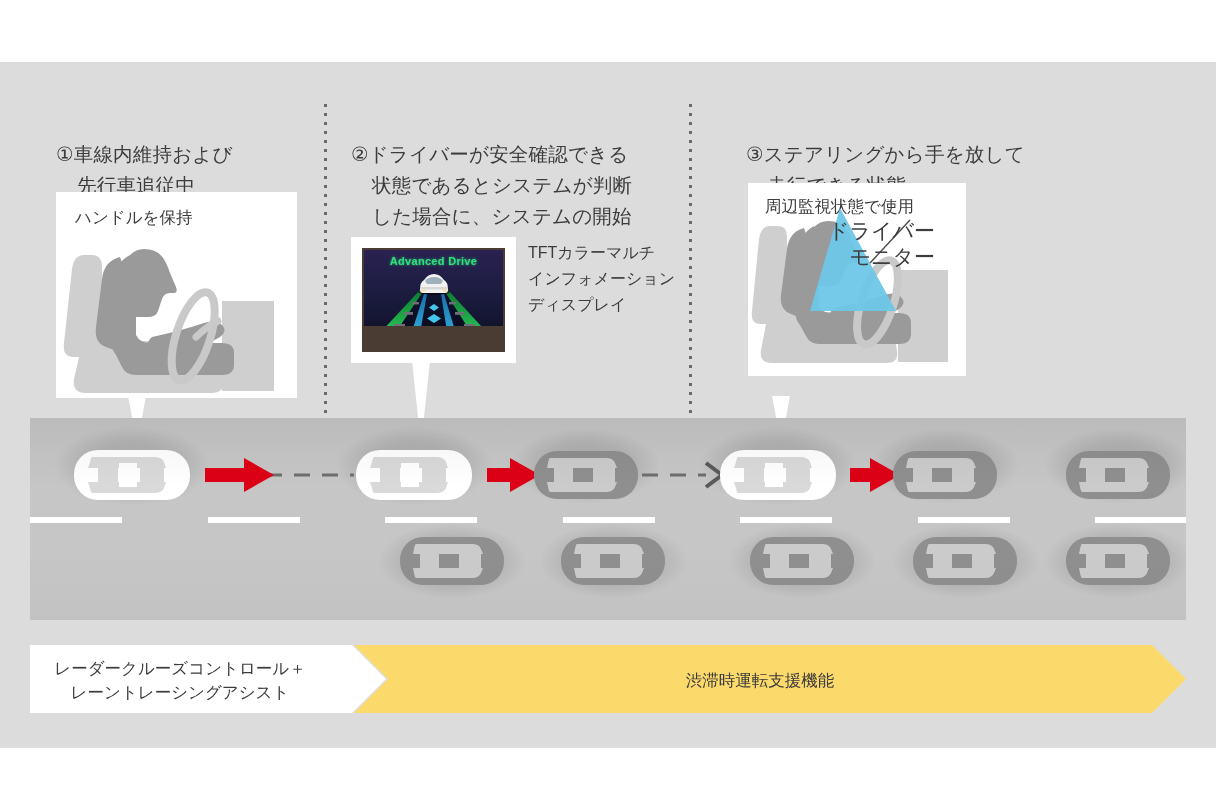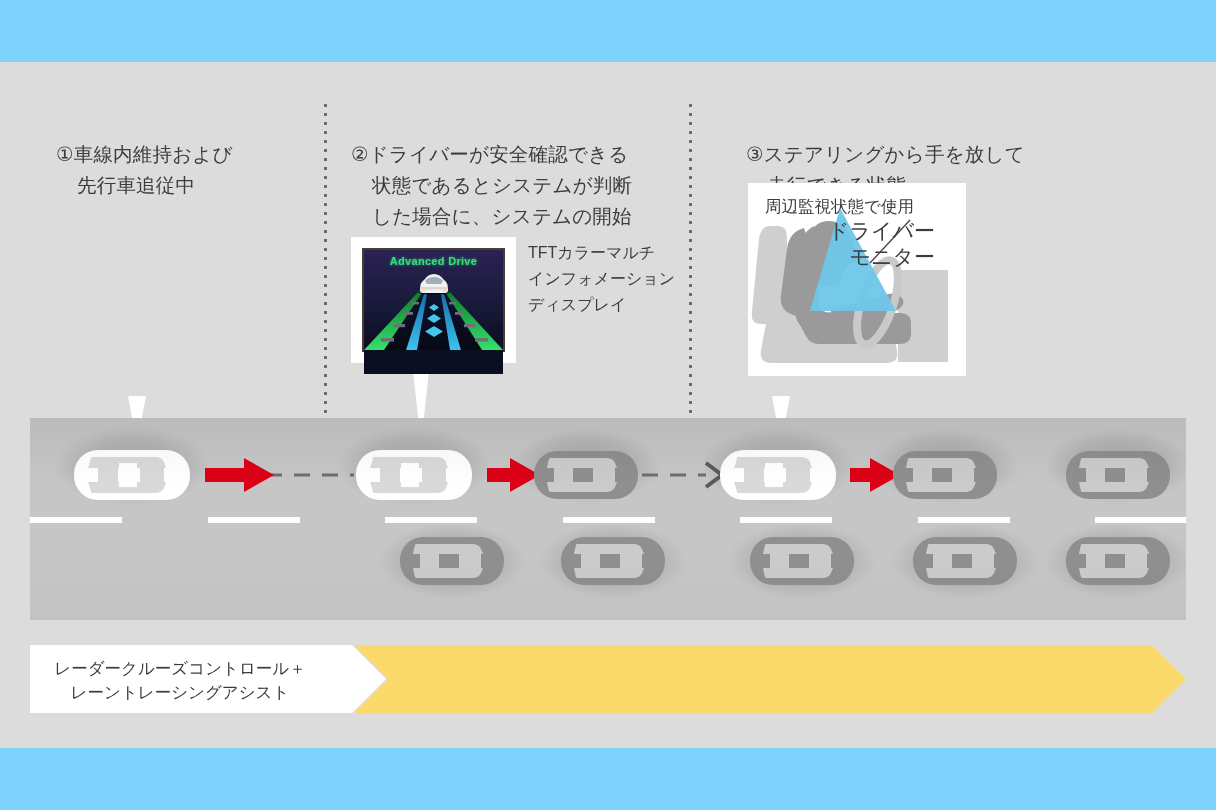--- a/index.html
+++ b/index.html
@@ -2,21 +2,21 @@
 <html><head>
 <meta charset="utf-8">
 <style>
   * { box-sizing: border-box; margin: 0; padding: 0; }
   html, body {
     width: 1216px; height: 810px;
     font-family: "Liberation Sans", "DejaVu Sans", sans-serif;
     background: #ececec;
     overflow: hidden;
   }
-  #root { position: relative; width: 1216px; height: 810px; background: #7dd3fc; }
+  #root { position: relative; width: 1216px; height: 810px; background: #ffffff; }
 
   
   .panel {
     position: absolute;
     left: 0; top: 62px;
     width: 1216px; height: 686px;
     background: #dcdcdc;
   }
 
   
@@ -82,21 +82,21 @@
   
   .tft-wrap {
     position: absolute;
     left: 11px; top: 11px;
     width: 143px; height: 104px;
     background: #4a3b33;
     padding: 2px;
   }
   .tft {
     position: relative;
-    width: 139px; height: 124px;
+    width: 139px; height: 76px;
     overflow: hidden;
     background: #0b0d20;
   }
   .tft-label {
     position: absolute;
     left: 0; right: 0; top: 5px;
     text-align: center;
     color: #33e07b;
     font-size: 11px;
     font-weight: bold;
@@ -189,20 +189,42 @@
   </div>
   <div class="col-head" id="head3">
     <span class="hang">③ステアリングから手を放して
 走行できる状態</span>
   </div>
 
   <div class="pointer" id="ptr1"></div>
   <div class="pointer" id="ptr2"></div>
   <div class="pointer" id="ptr3"></div>
 
+  <div class="card" id="card1">
+    <div class="card-title">ハンドルを保持</div>
+    <svg class="driver-svg" width="241" height="165" viewBox="0 0 241 165">
+
+      <path d="M28 22 q-10 0 -12 14 l-8 74 q-2 14 10 14 l18 0 q10 0 10 -12 l0 -78 q0 -12 -10 -12 z" fill="#cfcfcf"></path>
+      <path d="M30 108 l115 0 q16 0 18 14 l4 26 q2 12 -12 12 l-125 0 q-14 0 -12 -14 l6 -26 q2 -12 6 -12 z" fill="#cfcfcf"></path>
+
+      <rect x="166" y="68" width="52" height="90" fill="#cfcfcf"></rect>
+
+      <path d="M64 24 q-16 4 -18 22 l-6 48 q-2 16 10 20 l16 6 q10 3 14 -6 l0 -50 q0 -14 -8 -18 z" fill="#9a9a9a"></path>
+      <path d="M58 96 q-6 16 2 26 l6 12 q4 8 14 8 l86 0 q12 0 12 -10 l0 -12 q0 -10 -12 -10 l-72 0 q-10 0 -14 -8 z" fill="#9a9a9a"></path>
+
+      <path d="M74 22 q-16 8 -16 30 q0 16 8 24 l4 4 q4 4 12 4 l10 0 q8 0 10 -6 l4 -12 q2 -6 8 -6 l4 0 q4 0 2 -6 l-6 -14 q-2 -6 -4 -10 q-6 -14 -22 -14 q-8 0 -14 6 z" fill="#9a9a9a"></path>
+
+      <path d="M96 104 q28 -6 52 -14 q12 -4 18 2 q6 6 -2 12 q-26 16 -56 22 q-14 3 -16 -8 q-2 -10 4 -14 z" fill="#9a9a9a"></path>
+
+      <g transform="translate(148,70) rotate(18)">
+        <ellipse cx="0" cy="35" rx="17" ry="46" fill="none" stroke="#c9c9c9" stroke-width="8"></ellipse>
+      </g>
+      <path d="M140 104 q10 -10 22 -16" stroke="#c9c9c9" stroke-width="7" fill="none" stroke-linecap="round"></path>
+    </svg>
+  </div>
 
   <div class="card" id="card2">
     <div class="tft-wrap">
       <div class="tft">
         <svg width="139" height="100" viewBox="0 0 139 100">
           <defs>
             <linearGradient id="skyg" x1="0" y1="0" x2="0" y2="1">
               <stop offset="0%" stop-color="#2a2252"></stop>
               <stop offset="55%" stop-color="#181a3a"></stop>
               <stop offset="100%" stop-color="#0b0d20"></stop>
@@ -413,14 +435,15 @@
   </div>
 
   <div class="banner">
     <svg width="1156" height="68" viewBox="0 0 1156 68">
       <path d="M0 0 L322 0 L356 34 L322 68 L0 68 Z" fill="#ffffff"></path>
       <path d="M324 0 L1122 0 L1156 34 L1122 68 L324 68 L358 34 Z" fill="#fbd96b"></path>
     </svg>
   </div>
   <div class="banner-label" id="banner-label-1">レーダークルーズコントロール＋
 レーントレーシングアシスト</div>
+  <div class="banner-label" id="banner-label-2">渋滞時運転支援機能</div>
 
 </div>
 
 </body></html>

